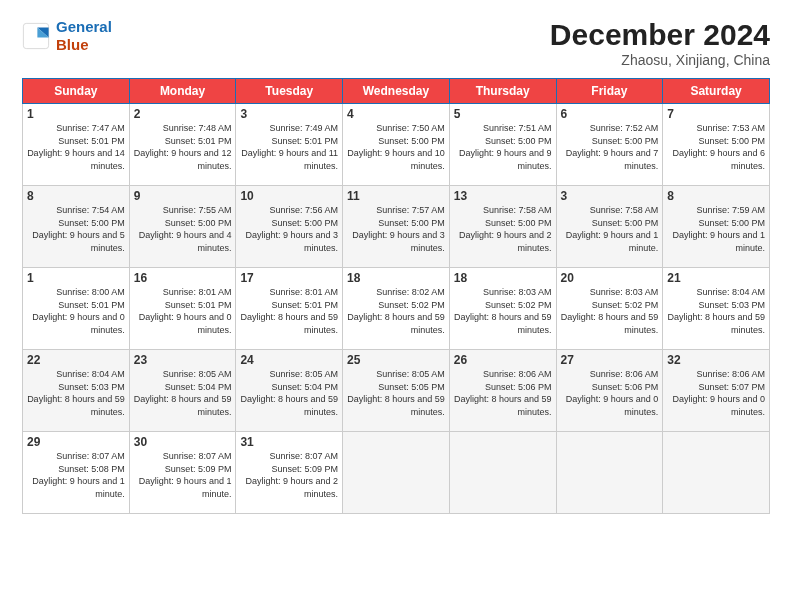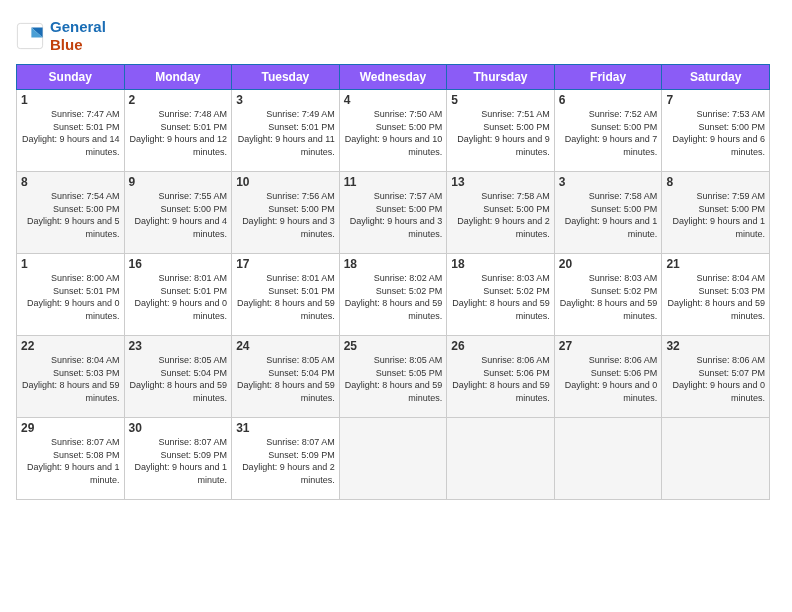--- a/index.html
+++ b/index.html
@@ -6,21 +6,21 @@
     body {
       font-family: Arial, sans-serif;
       background: #fff;
       width: 792px;
       height: 612px;
       overflow: hidden;
     }
     .page {
       width: 792px;
       height: 612px;
-      padding: 18px 22px 12px 16px;
+      padding: 18px 22px 12px 22px;
       background: #fff;
     }
     .header {
       display: flex;
       justify-content: space-between;
       align-items: flex-start;
       margin-bottom: 10px;
     }
     .logo {
       display: flex;
@@ -51,21 +51,21 @@
     .subtitle {
       font-size: 14px;
       color: #555;
     }
     .calendar {
       width: 100%;
       border-collapse: collapse;
       table-layout: fixed;
     }
     .calendar th {
-      background: #8b5cf6;
+      background: #ef4444;
       color: #fff;
       font-size: 12px;
       font-weight: bold;
       text-align: center;
       padding: 5px 3px;
       border: 1px solid #1a6db5;
     }
     .calendar td {
       border: 1px solid #ccc;
       vertical-align: top;
@@ -103,20 +103,24 @@
       <svg class="logo-icon" viewBox="0 0 40 40">
         <rect x="2" y="2" width="36" height="36" rx="4" fill="#fff" stroke="#ccc" stroke-width="1"></rect>
         <polygon points="22,8 38,8 38,22" fill="#1a6db5"></polygon>
         <polygon points="22,8 38,22 22,22" fill="#4a9fd5"></polygon>
       </svg>
       <div class="logo-text">
         <span>General</span><br>
         <span style="color:#c2410c;">Blue</span>
       </div>
     </div>
+    <div class="title-block">
+      <div class="main-title">December 2024</div>
+      <div class="subtitle">Zhaosu, Xinjiang, China</div>
+    </div>
   </div>
 
   <table class="calendar">
     <thead>
       <tr>
         <th>Sunday</th>
         <th>Monday</th>
         <th>Tuesday</th>
         <th>Wednesday</th>
         <th>Thursday</th>

